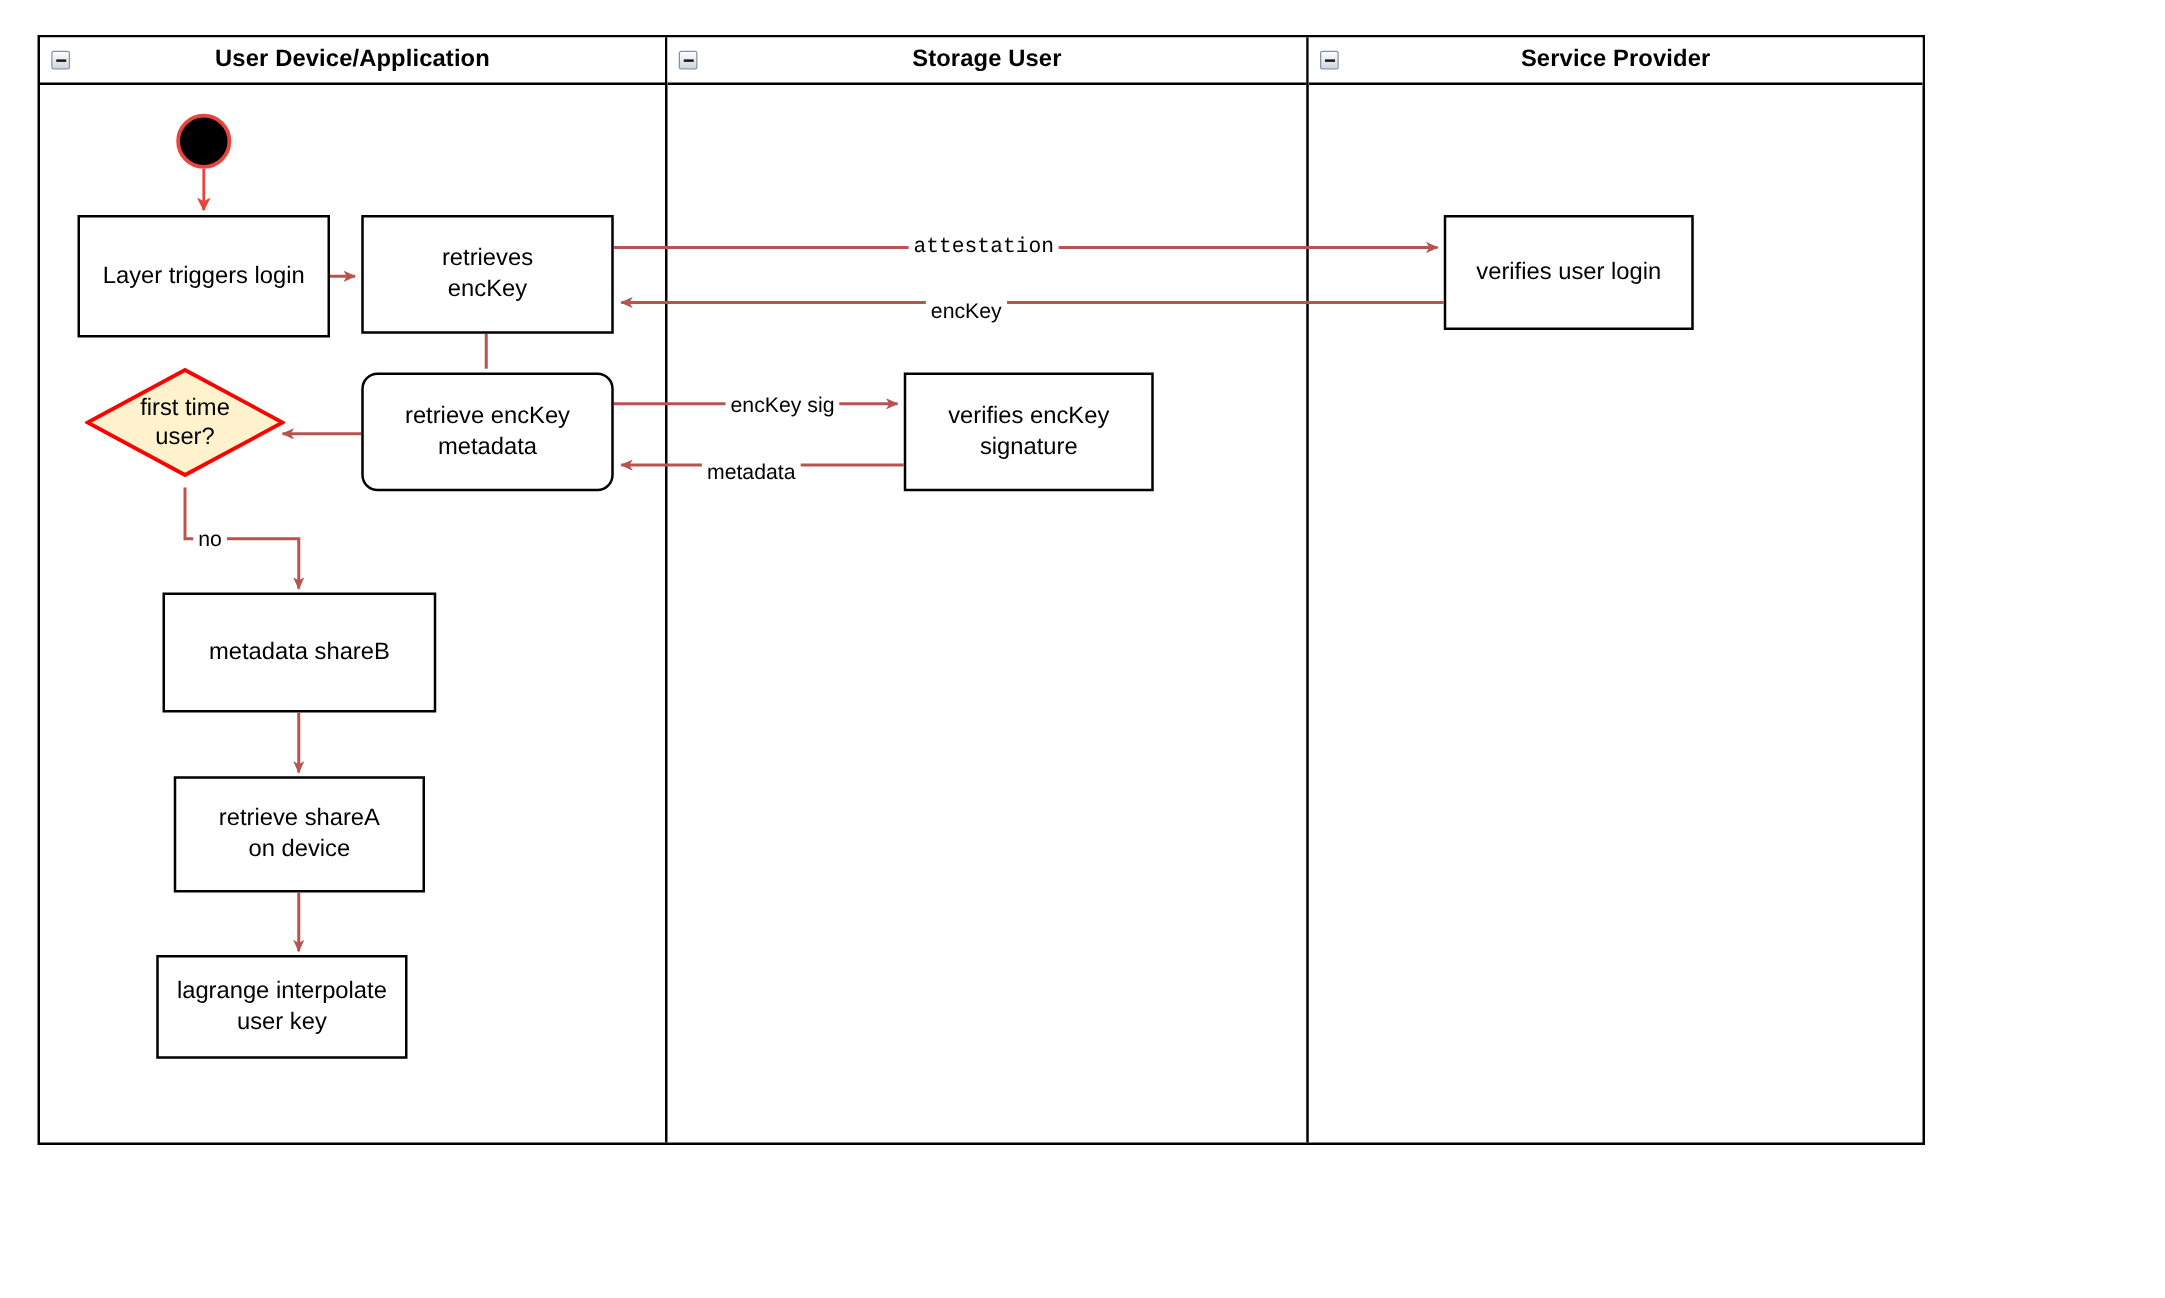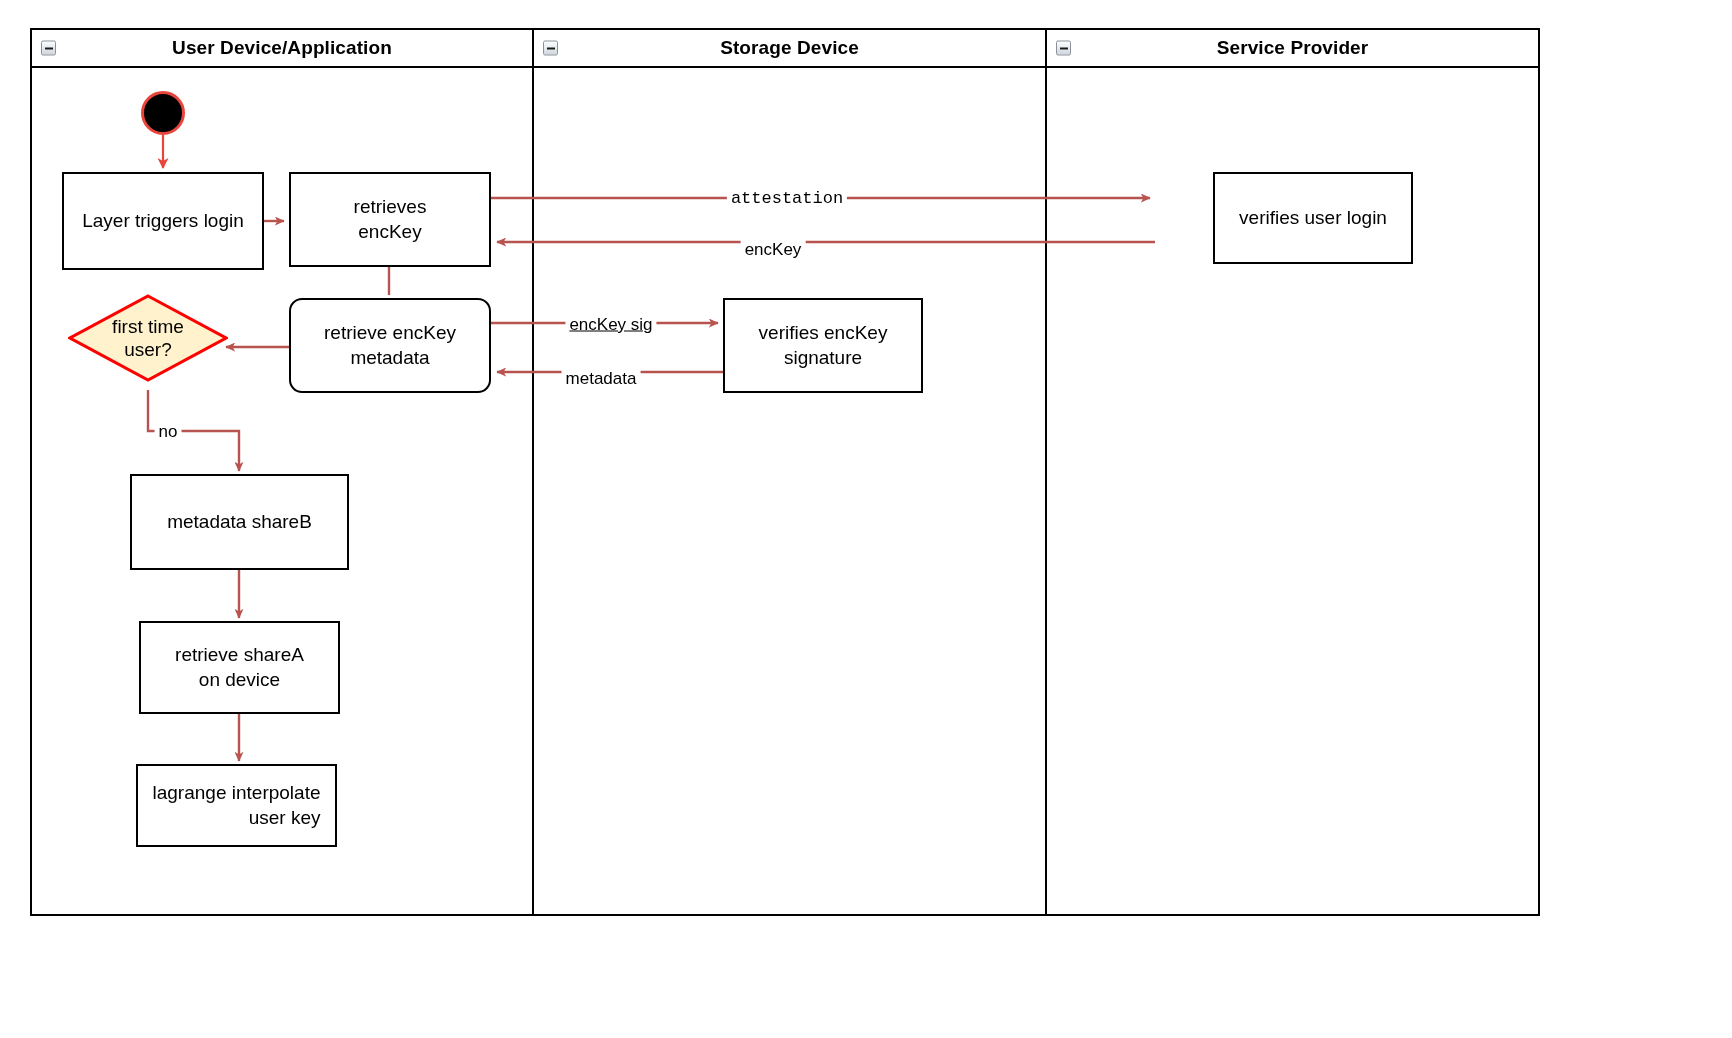--- a/index.html
+++ b/index.html
@@ -157,21 +157,21 @@
     <div class="lane" style="left:0px; width:500px;">
       <div class="lane-header">
         <span class="collapse-icon"></span>
         <span class="lane-title">User Device/Application</span>
       </div>
     </div>
 
     <div class="lane" style="left:500px; width:513px;">
       <div class="lane-header">
         <span class="collapse-icon"></span>
-        <span class="lane-title">Storage Device</span>
+        <span class="lane-title">Storage User</span>
       </div>
     </div>
 
     <div class="lane" style="left:1013px; width:493px;">
       <div class="lane-header">
         <span class="collapse-icon"></span>
         <span class="lane-title">Service Provider</span>
       </div>
     </div>
 
@@ -208,21 +208,21 @@
       <path d="M148,390 L148,431 L239,431 L239,471" marker-end="url(#ah)"></path>
 
       <path d="M239,570 L239,618" marker-end="url(#ah)"></path>
 
       <path d="M239,714 L239,761" marker-end="url(#ah)"></path>
     </g>
   </svg>
 
   <div class="edge-label" style="left:787px; top:198px;font-family:Liberation Mono, monospace;">attestation</div>
   <div class="edge-label" style="left:773px; top:249px;">encKey</div>
-  <div class="edge-label" style="left:611px; top:324px;text-decoration:underline;">encKey sig</div>
+  <div class="edge-label" style="left:626px; top:324px;">encKey sig</div>
   <div class="edge-label" style="left:601px; top:378px;">metadata</div>
   <div class="edge-label" style="left:168px; top:431px;text-align:center;">no</div>
 
   <div class="start-node" style="left:141px; top:91px;"></div>
 
   <div class="node process" style="left:62px; top:172px; width:202px; height:98px;">
     <span class="nlabel">Layer triggers login</span>
   </div>
 
   <div class="node process" style="left:289px; top:172px; width:202px; height:95px;">
@@ -245,27 +245,27 @@
 
   <div class="node process" style="left:130px; top:474px; width:219px; height:96px;">
     <span class="nlabel">metadata shareB</span>
   </div>
 
   <div class="node process" style="left:139px; top:621px; width:201px; height:93px;align-items:center;">
     <span class="nlabel">retrieve shareA
 on device</span>
   </div>
 
-  <div class="node process" style="left:136px; top:764px; width:201px; height:83px;text-align:right;">
+  <div class="node process" style="left:125px; top:764px; width:201px; height:83px;">
     <span class="nlabel">lagrange interpolate
 user key</span>
   </div>
 
   <div class="node process" style="left:723px; top:298px; width:200px; height:95px;">
     <span class="nlabel">verifies encKey
 signature</span>
   </div>
 
-  <div class="node process" style="left:1213px; top:172px; width:200px; height:92px;">
+  <div class="node process" style="left:1155px; top:172px; width:200px; height:92px;">
     <span class="nlabel">verifies user login</span>
   </div>
 
 </div>
 
 </body></html>

